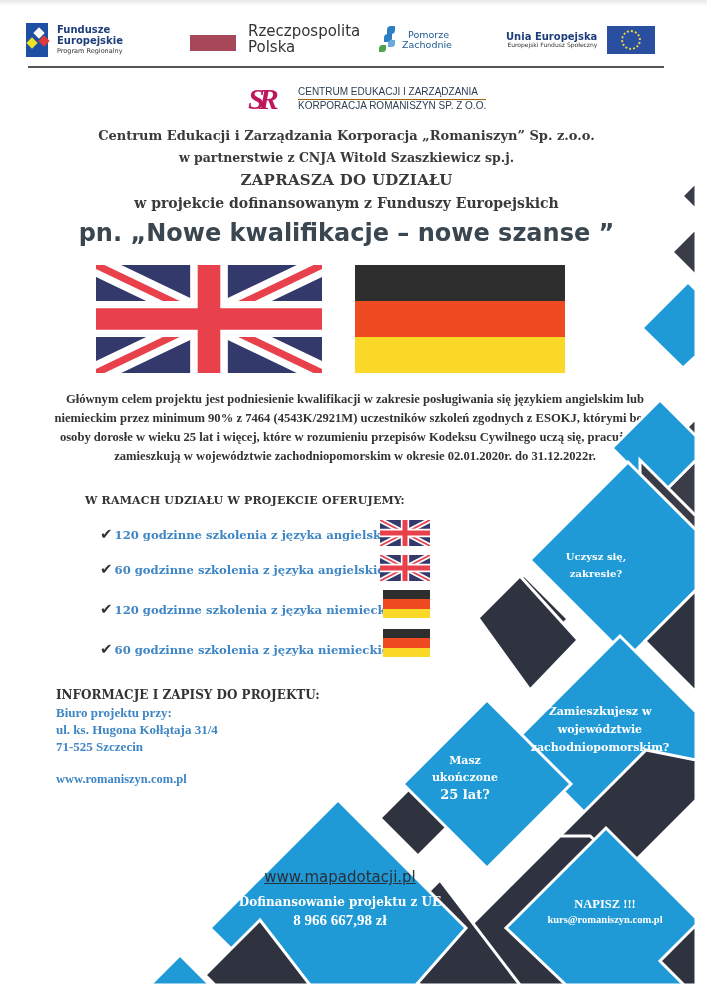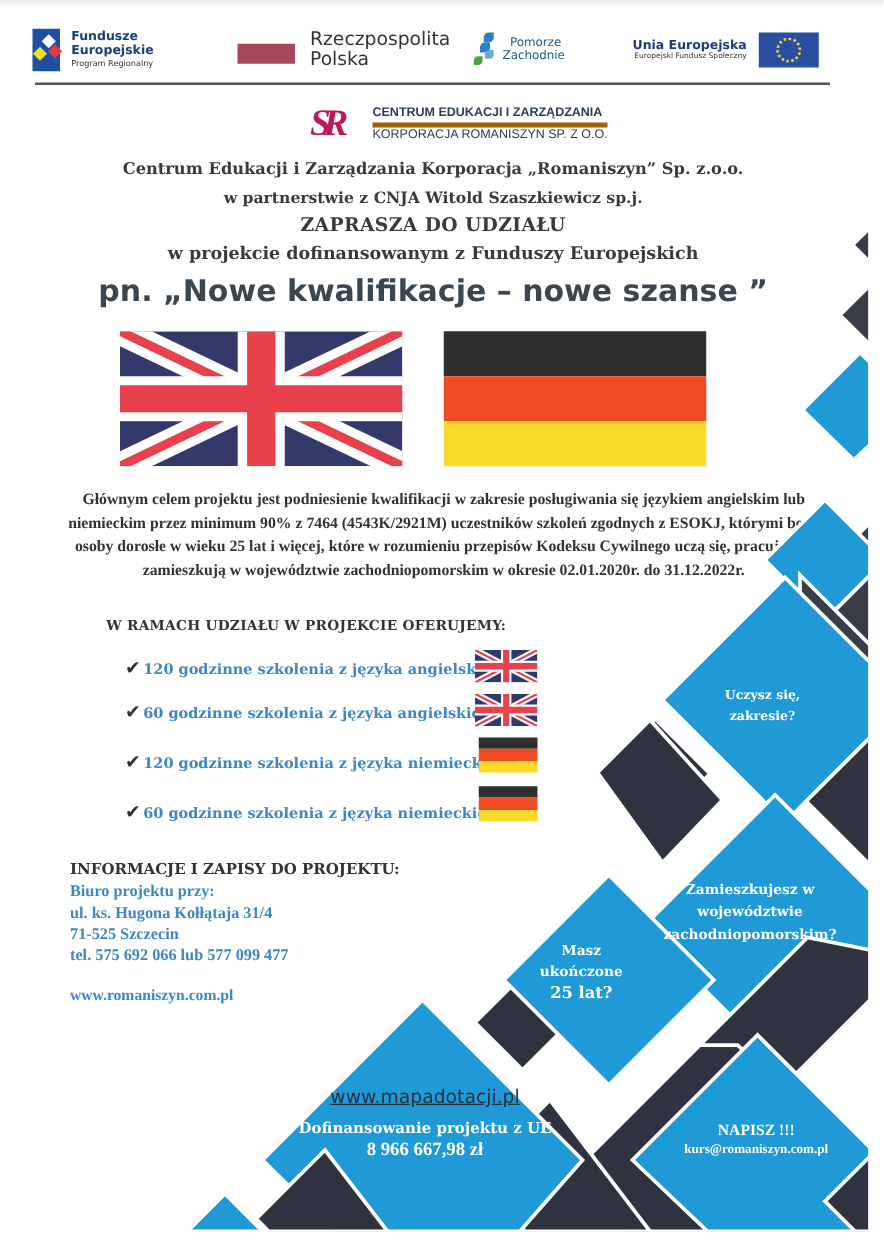--- a/index.html
+++ b/index.html
@@ -48,22 +48,22 @@
     border: 2px dotted #f3d93a; border-radius: 50%; }
 
   .top-rule { position: absolute; top: 66px; left: 28px; width: 636px; height: 2px; background: #555; }
 
   
   .company { position: absolute; top: 84px; left: 248px; display: flex; align-items: center; }
   .sr-mark { width: 44px; height: 30px; position: relative; margin-right: 6px; }
   .sr-mark .s { position: absolute; left: 0; top: 0; font-family: Liberation Serif, serif;
     font-weight: bold; font-size: 30px; color: #be185d; letter-spacing: -6px; line-height: 30px; font-style: italic; }
   .company-text { font-family: "Liberation Sans", sans-serif; line-height: 1.2; }
-  .company-text .l1 { font-size: 10px; font-weight: bold; color: #2b3d52; display: block;
-    border-bottom: 4px solid #a16207; padding-bottom: 1px; }
+  .company-text .l1 { font-size: 10px; font-weight: normal; color: #2b3d52; display: block;
+    border-bottom: 1px solid #a16207; padding-bottom: 1px; }
   .company-text .l2 { font-size: 10px; color: #2b3d52; display: block; }
 
   
   .centered { position: absolute; left: 0; width: 693px; text-align: center; }
   .h-org { top: 128px; font-size: 13px; font-weight: bold; color: #3a3a3a; }
   .h-partner { top: 150px; font-size: 12.5px; font-weight: bold; color: #3a3a3a; }
   .h-invite { top: 171px; font-size: 15px; font-weight: bold; color: #3a3a3a; letter-spacing: .3px; }
   .h-project { top: 195px; font-size: 14px; font-weight: bold; color: #3a3a3a; }
   .h-name { top: 219px; font-family: "DejaVu Sans", sans-serif; font-size: 24px; font-weight: bold; color: #3b4750; }
 
@@ -92,21 +92,21 @@
   .info .head { font-family: "DejaVu Serif", serif; font-size: 12px; color: #333; display: block; }
   .info .blue { font-size: 13px; color: #3f86c4; display: block; }
   .info .www { font-family: Liberation Serif, serif; font-size: 12.5px; color: #3f86c4; display: block; margin-top: 16px; }
 
   
   .shapes { position: absolute; left: 0; top: 0; width: 707px; height: 1000px; pointer-events: none; }
   .shapes svg { position: absolute; left: 0; top: 0; }
 
   .d-text { position: absolute; text-align: center; font-family: "DejaVu Serif", serif;
     font-weight: bold; color: #ffffff; }
-  .q1 { left: 560px; top: 548px; width: 100px; font-size: 10px; line-height: 17px; }
+  .q1 { left: 546px; top: 548px; width: 100px; font-size: 10px; line-height: 17px; }
   .q2 { left: 500px; top: 703px; width: 200px; font-size: 11px; line-height: 18px; }
   .q3 { left: 420px; top: 752px; width: 90px; font-size: 11px; line-height: 17px; }
   .q3 .big { font-size: 13px; display: block; }
   .napisz { left: 520px; top: 897px; width: 170px; }
   .napisz .l1 { font-family: "Liberation Serif", serif; font-size: 12.5px; display: block; }
   .napisz .l2 { font-family: "Liberation Serif", serif; font-size: 10.5px; display: block; margin-top: 2px; }
   .fund { left: 220px; top: 868px; width: 240px; }
   .fund .url { font-family: "DejaVu Sans", sans-serif; font-weight: normal; font-size: 15px;
     color: #2b2f38; text-decoration: underline; display: block; }
   .fund .l1 { font-size: 12px; display: block; margin-top: 9px; }
@@ -314,15 +314,14 @@
   <div class="band black"></div>
     <div class="band red"></div>
     <div class="band gold"></div>
 </div>
 
 <div class="info">
   <span class="head">INFORMACJE I ZAPISY DO PROJEKTU:</span>
   <span class="blue">Biuro projektu przy:</span>
   <span class="blue">ul. ks. Hugona Kołłątaja 31/4</span>
   <span class="blue">71-525 Szczecin</span>
-  <span class="blue">tel. 575 692 066 lub 577 099 477</span>
   <span class="www">www.romaniszyn.com.pl</span>
 </div>
 
 </body></html>

